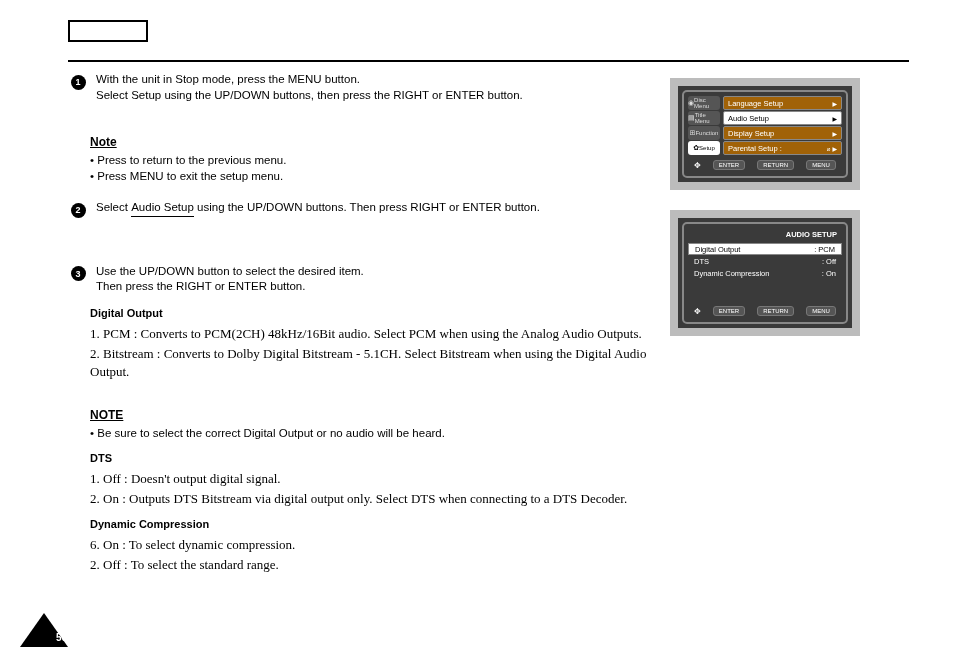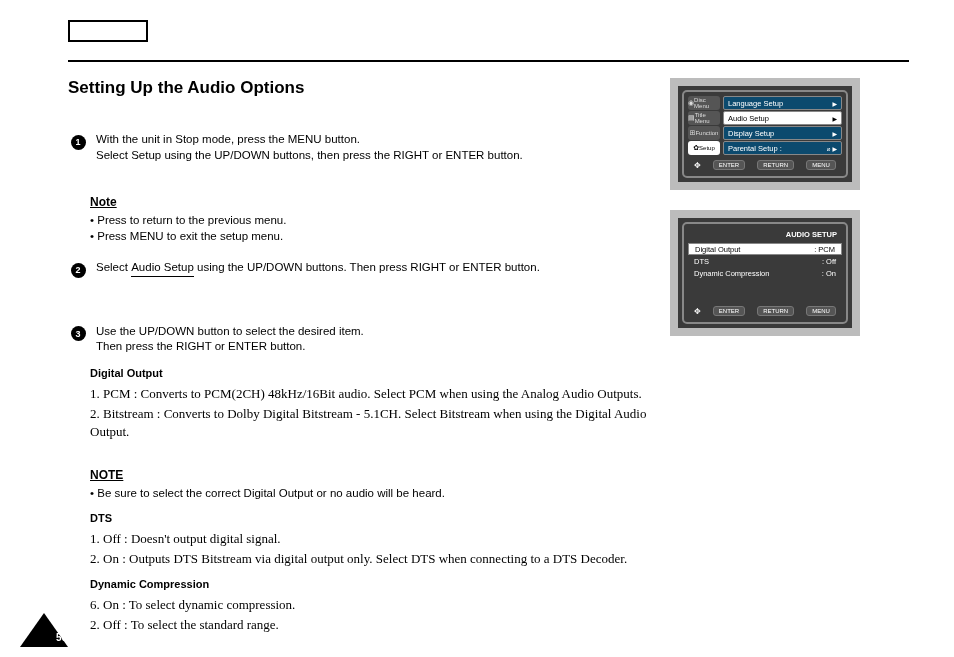--- a/index.html
+++ b/index.html
@@ -104,21 +104,21 @@
     background:#555;
     display:flex;align-items:center;justify-content:center;
     font-size:6px;
     color:#ddd;
   }
   .osd-tab.sel { background:#fff;color:#000;}
   .osd-body { flex:1; display:flex;flex-direction:column;gap:1px;}
   .osd-flex { display:flex; gap:3px;}
   .osd-item {
     flex:1;
-    background:#0c4a6e;
+    background:#a16207;
     border-radius:2px;
     display:flex;align-items:center;justify-content:space-between;
     padding:1px 4px;
     height:13px;
     border:1px solid #888;
   }
   .osd-item.sel { background:#fff;color:#000;}
   .tri::after{content:"▶";font-size:6px;}
   .osd-bottom {
     display:flex;justify-content:space-around;
@@ -160,21 +160,20 @@
 <div class="section-tag">
   <span style="opacity:0;">Setup</span>
 </div>
 
 <div class="hr"></div>
 
 <div class="main">
 
   <div class="left-col">
 
-    <div class="page-title">Setting Up the Audio Options</div>
 
     <div class="step">
       <div class="step-num"><span class="circle">1</span></div>
       <div class="step-body">
         <strong>With the unit in Stop mode, press the MENU button.</strong><br>
         <span>Select Setup using the UP/DOWN buttons, then press the RIGHT or ENTER button.</span>
       </div>
     </div>
 
     <div style="margin-left:22px;margin-top:14px;">

